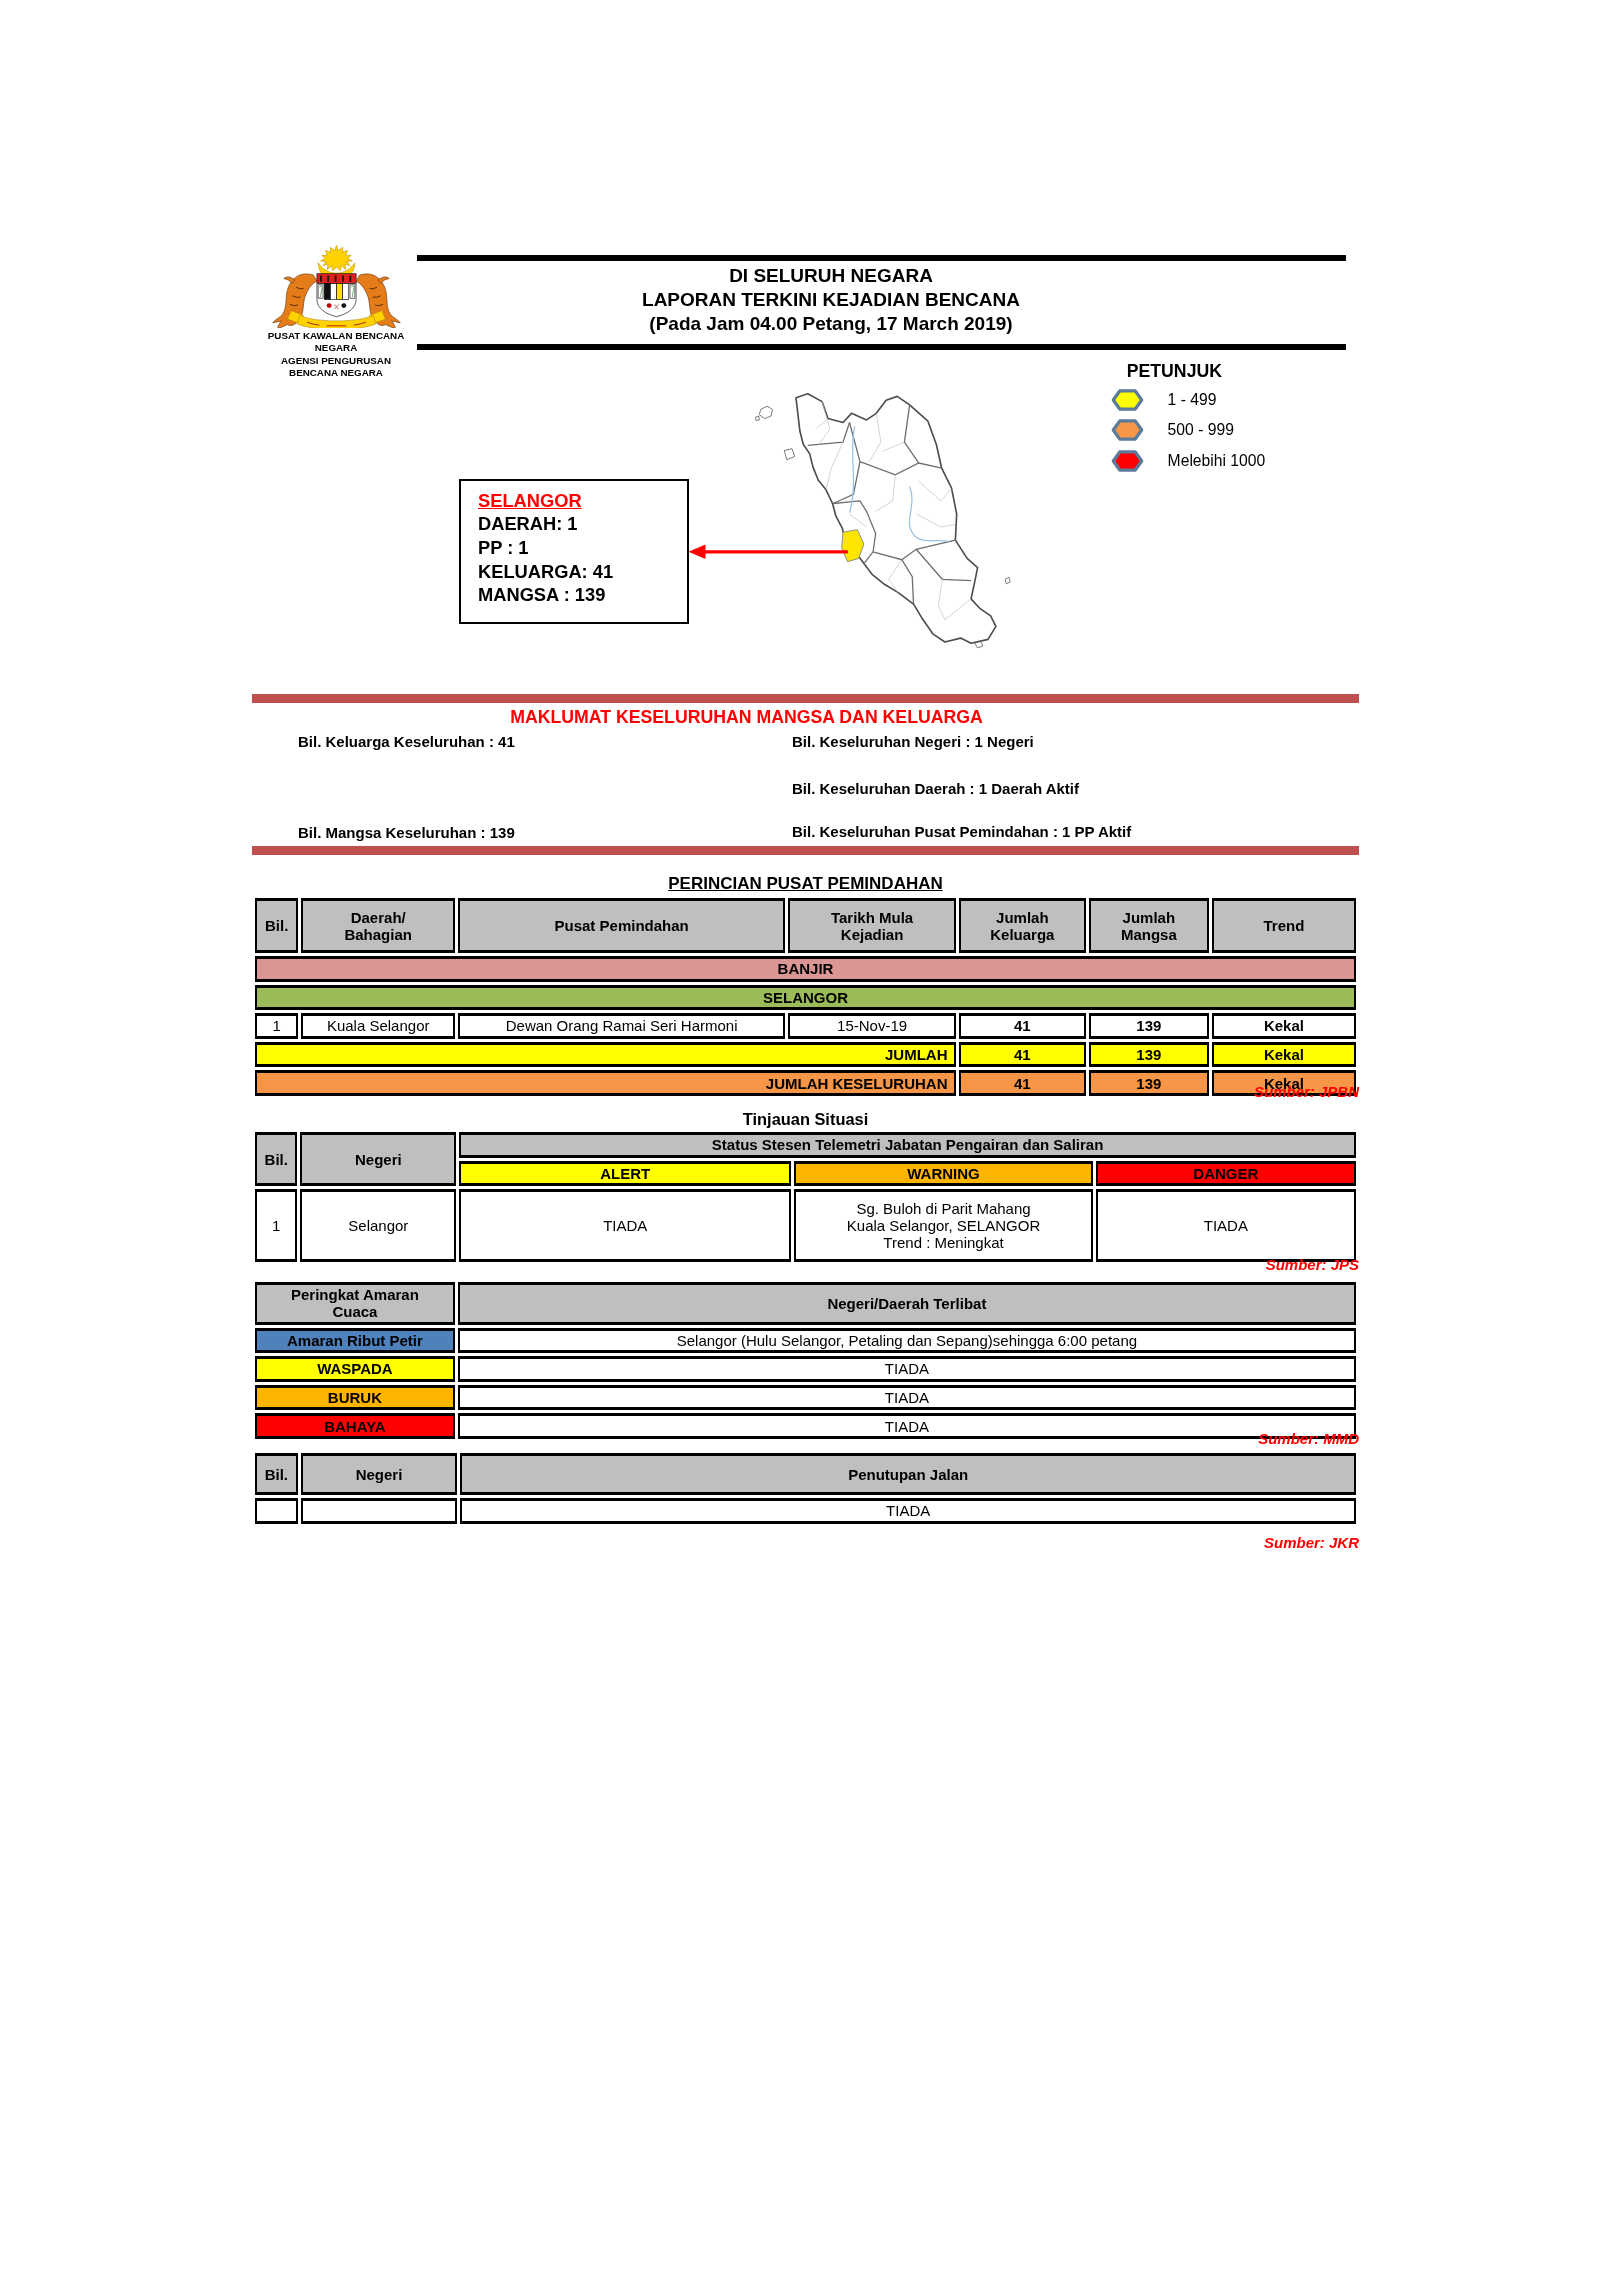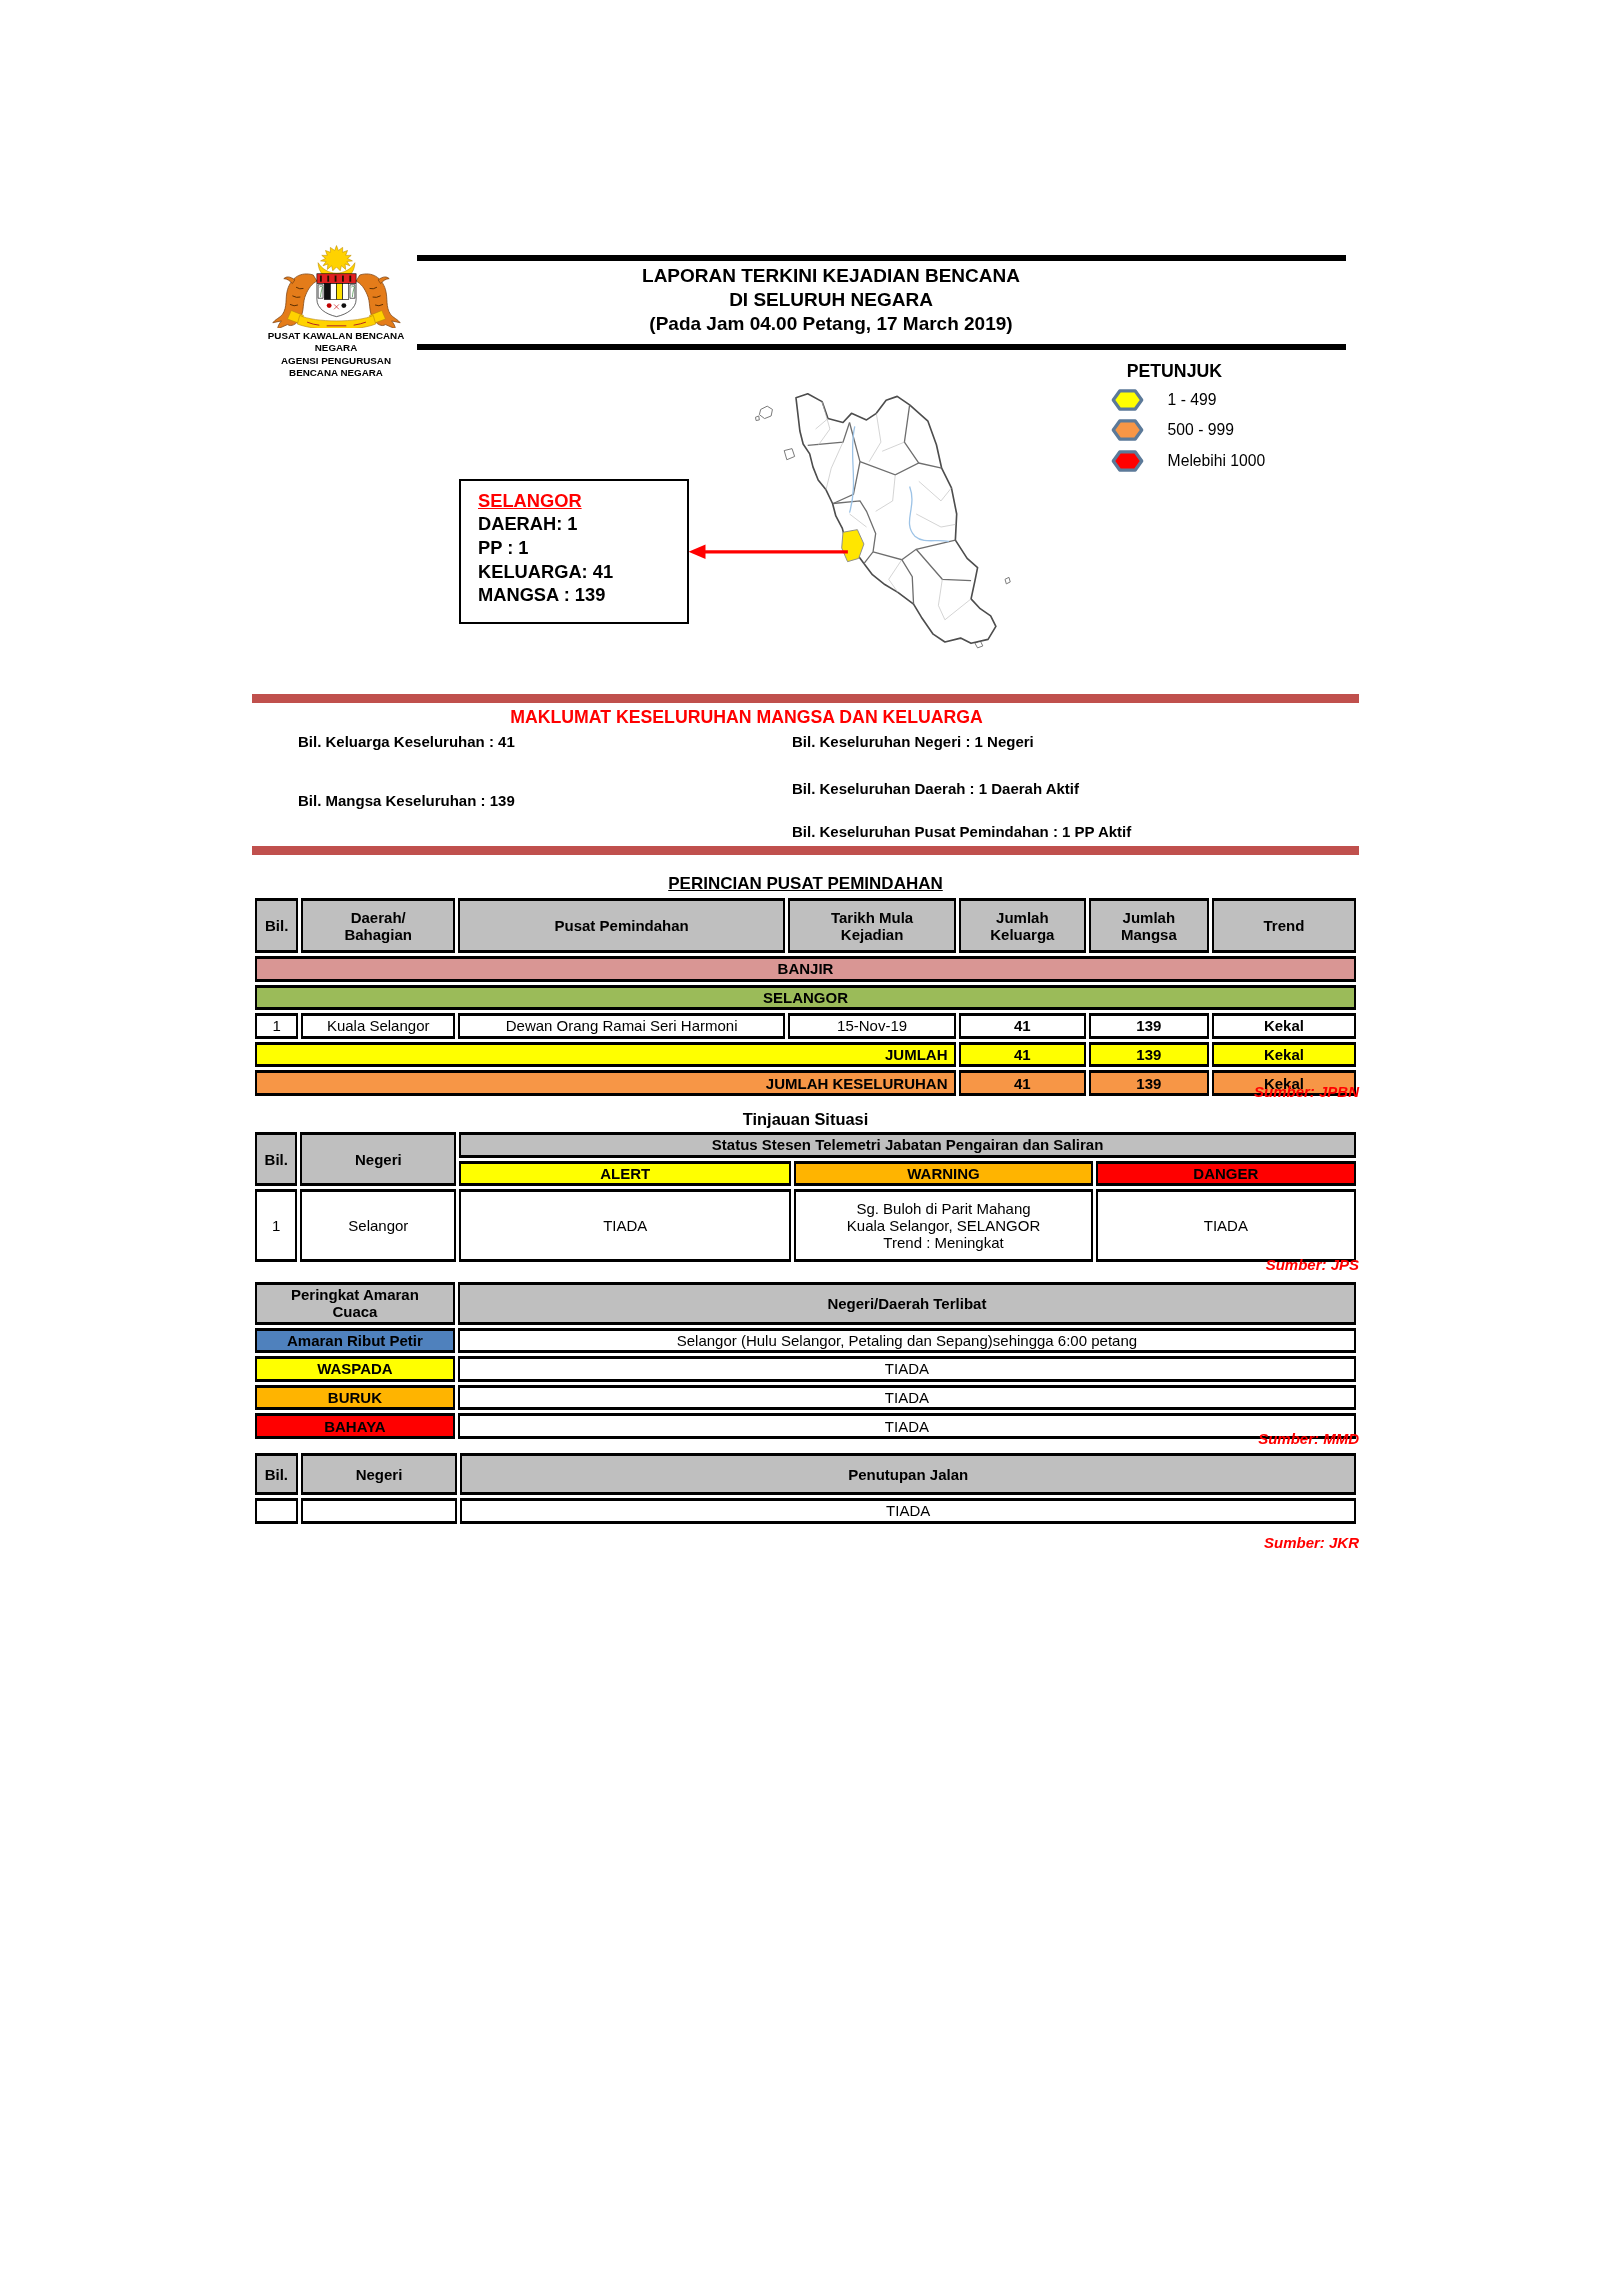--- a/index.html
+++ b/index.html
@@ -125,22 +125,22 @@
         <path d="M194,108 L174,116 L178,130 L200,122 Z" fill="#FFD200"></path>
         <path d="M60,116 C85,128 155,128 180,116 L184,130 C155,142 85,142 56,130 Z" fill="#FFD200"></path>
       </g>
       <path d="M72,127 q10,4 20,5 M104,133 h32 M148,132 q12,-2 20,-5" stroke="#B02020" stroke-width="1.6" fill="none"></path>
     </svg>
     <div class="logo-caption">PUSAT KAWALAN BENCANA NEGARA</div>
     <div class="logo-caption">AGENSI PENGURUSAN BENCANA NEGARA</div>
   </div>
 
   <div class="abs title-block">
+    <div>DI SELURUH NEGARA</div>
     <div>LAPORAN TERKINI KEJADIAN BENCANA</div>
-    <div>DI SELURUH NEGARA</div>
     <div>(Pada Jam 04.00 Petang, 17 March 2019)</div>
   </div>
 
   <div class="abs legend">
     <div class="legend-title">PETUNJUK</div>
     <div class="legend-item">
       <svg width="33" height="22" viewBox="0 0 50 34">
         <polygon points="13,3 37,3 47,17 37,31 13,31 3,17" fill="#FFFF00" stroke="#5C7A99" stroke-width="5" stroke-linejoin="round"></polygon>
       </svg>
       <span class="legend-label">1 - 499</span>
@@ -221,21 +221,21 @@
     <div class="state">SELANGOR</div>
     <div>DAERAH: 1</div>
     <div>PP : 1</div>
     <div>KELUARGA: 41</div>
     <div>MANGSA : 139</div>
   </div>
 
   <div class="abs redbar" style="top:694px;"></div>
   <div class="abs summary-title">MAKLUMAT KESELURUHAN MANGSA DAN KELUARGA</div>
   <div class="abs sum-line" style="left:298px; top:733px;">Bil. Keluarga Keseluruhan : 41</div>
-  <div class="abs sum-line" style="left:298px; top:792px;">Bil. Mangsa Keseluruhan   : 139</div>
+  <div class="abs sum-line" style="left:298px; top:824px;">Bil. Mangsa Keseluruhan   : 139</div>
   <div class="abs sum-line" style="left:792px; top:733px;">Bil. Keseluruhan Negeri    : 1 Negeri</div>
   <div class="abs sum-line" style="left:792px; top:780px;">Bil. Keseluruhan Daerah   : 1 Daerah Aktif</div>
   <div class="abs sum-line" style="left:792px; top:823px;">Bil. Keseluruhan Pusat Pemindahan : 1 PP Aktif</div>
   <div class="abs redbar" style="top:846px;"></div>
 
   <div class="abs sec-title" style="top:874px; text-decoration:underline;">PERINCIAN PUSAT PEMINDAHAN</div>
   <table class="abs" style="left:252px; top:895px;">
     <colgroup>
       <col style="width:4%">
         <col style="width:14.2%">

